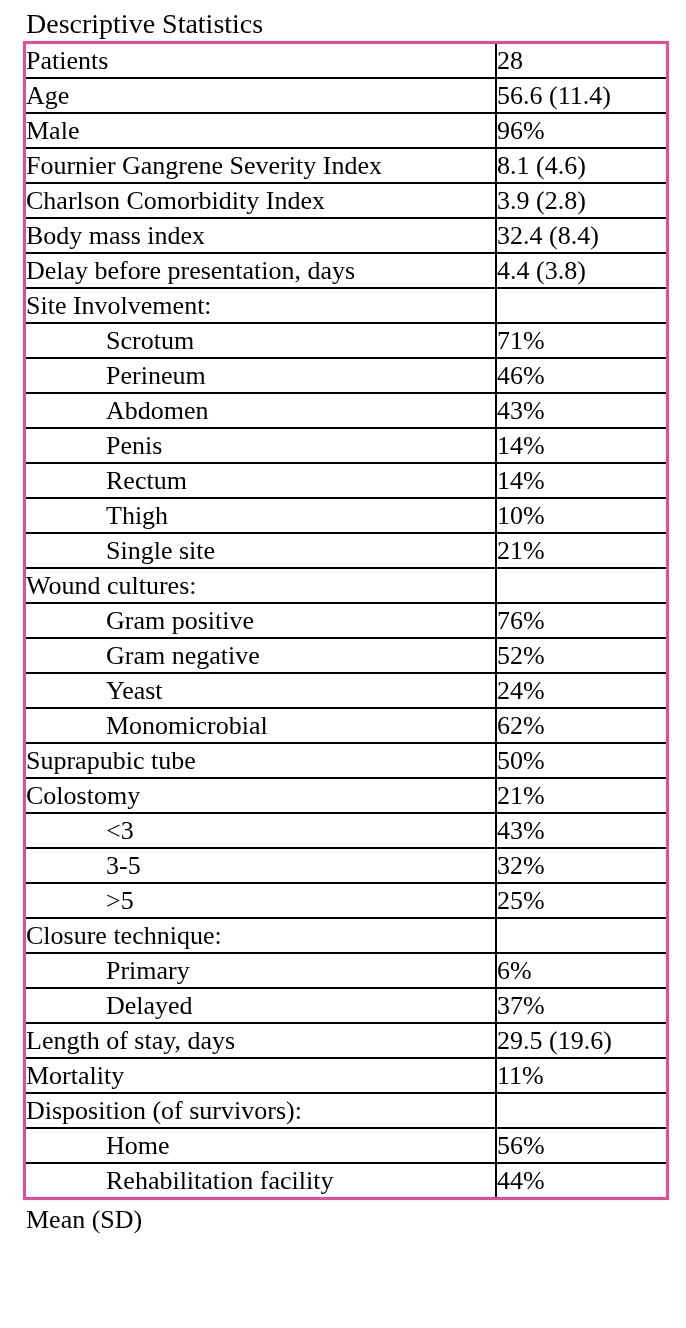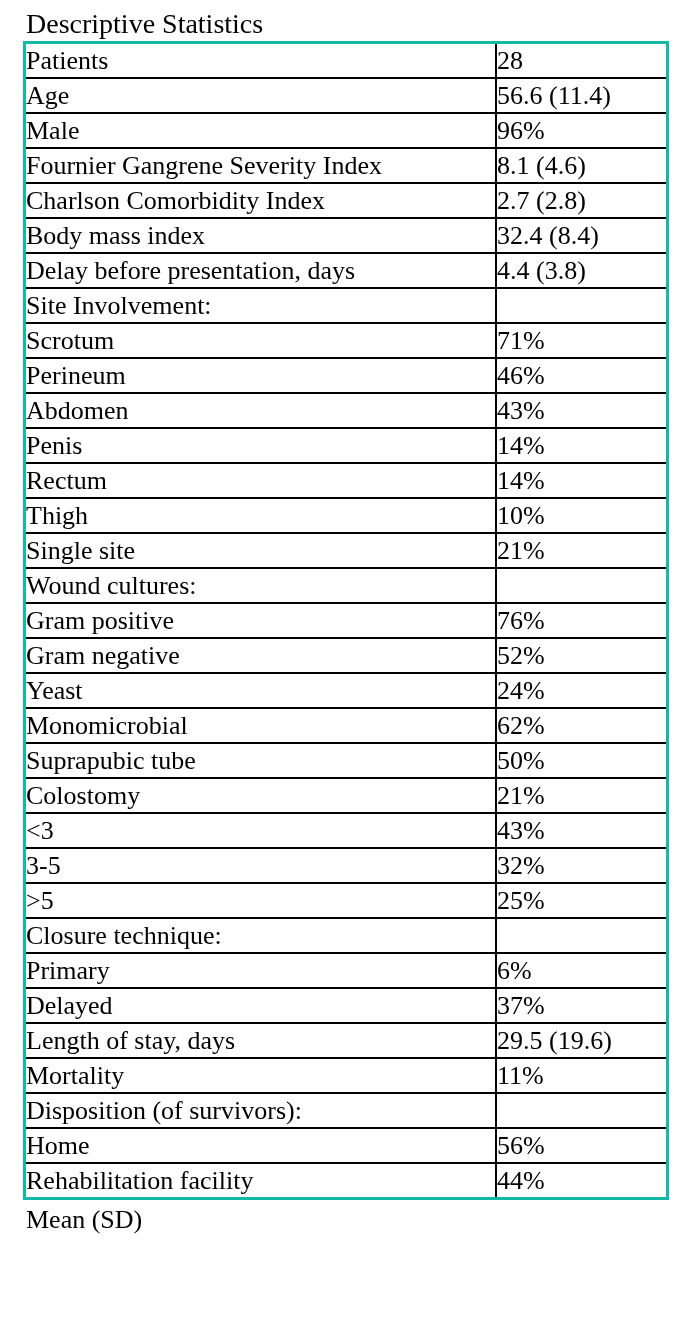--- a/index.html
+++ b/index.html
@@ -21,37 +21,38 @@
     font-size: 28px;
     line-height: 32px;
     height: 33px;
     margin-left: 3px;
     white-space: nowrap;
   }
   table.stats {
     border-collapse: collapse;
     table-layout: fixed;
     width: 646px;
-    border: 3px solid #14b8a6;
+    border: 3px solid #ec4899;
   }
   table.stats td {
     border: 2px solid #000000;
     height: 33px;
     font-size: 26px;
     line-height: 33px;
     padding: 0;
     vertical-align: middle;
     white-space: nowrap;
     overflow: hidden;
   }
   td.label-cell {
     width: 469px;
     padding-left: 9px;
   }
   td.label-cell.indent {
+    padding-left: 80px;
   }
   td.value-cell {
     padding-left: 14px;
     margin-left: 30px;
   }
   .footnote {
     font-size: 26px;
     line-height: 32px;
     margin: 4px 18px 0 3px;
     white-space: nowrap;
@@ -80,21 +81,21 @@
     <td class="value-cell">96%</td>
   </tr>
 
   <tr>
     <td class="label-cell">Fournier Gangrene Severity Index</td>
     <td class="value-cell">8.1 (4.6)</td>
   </tr>
 
   <tr>
     <td class="label-cell">Charlson Comorbidity Index</td>
-    <td class="value-cell">2.7 (2.8)</td>
+    <td class="value-cell">3.9 (2.8)</td>
   </tr>
 
   <tr>
     <td class="label-cell">Body mass index</td>
     <td class="value-cell">32.4 (8.4)</td>
   </tr>
 
   <tr>
     <td class="label-cell">Delay before presentation, days</td>
     <td class="value-cell">4.4 (3.8)</td>

